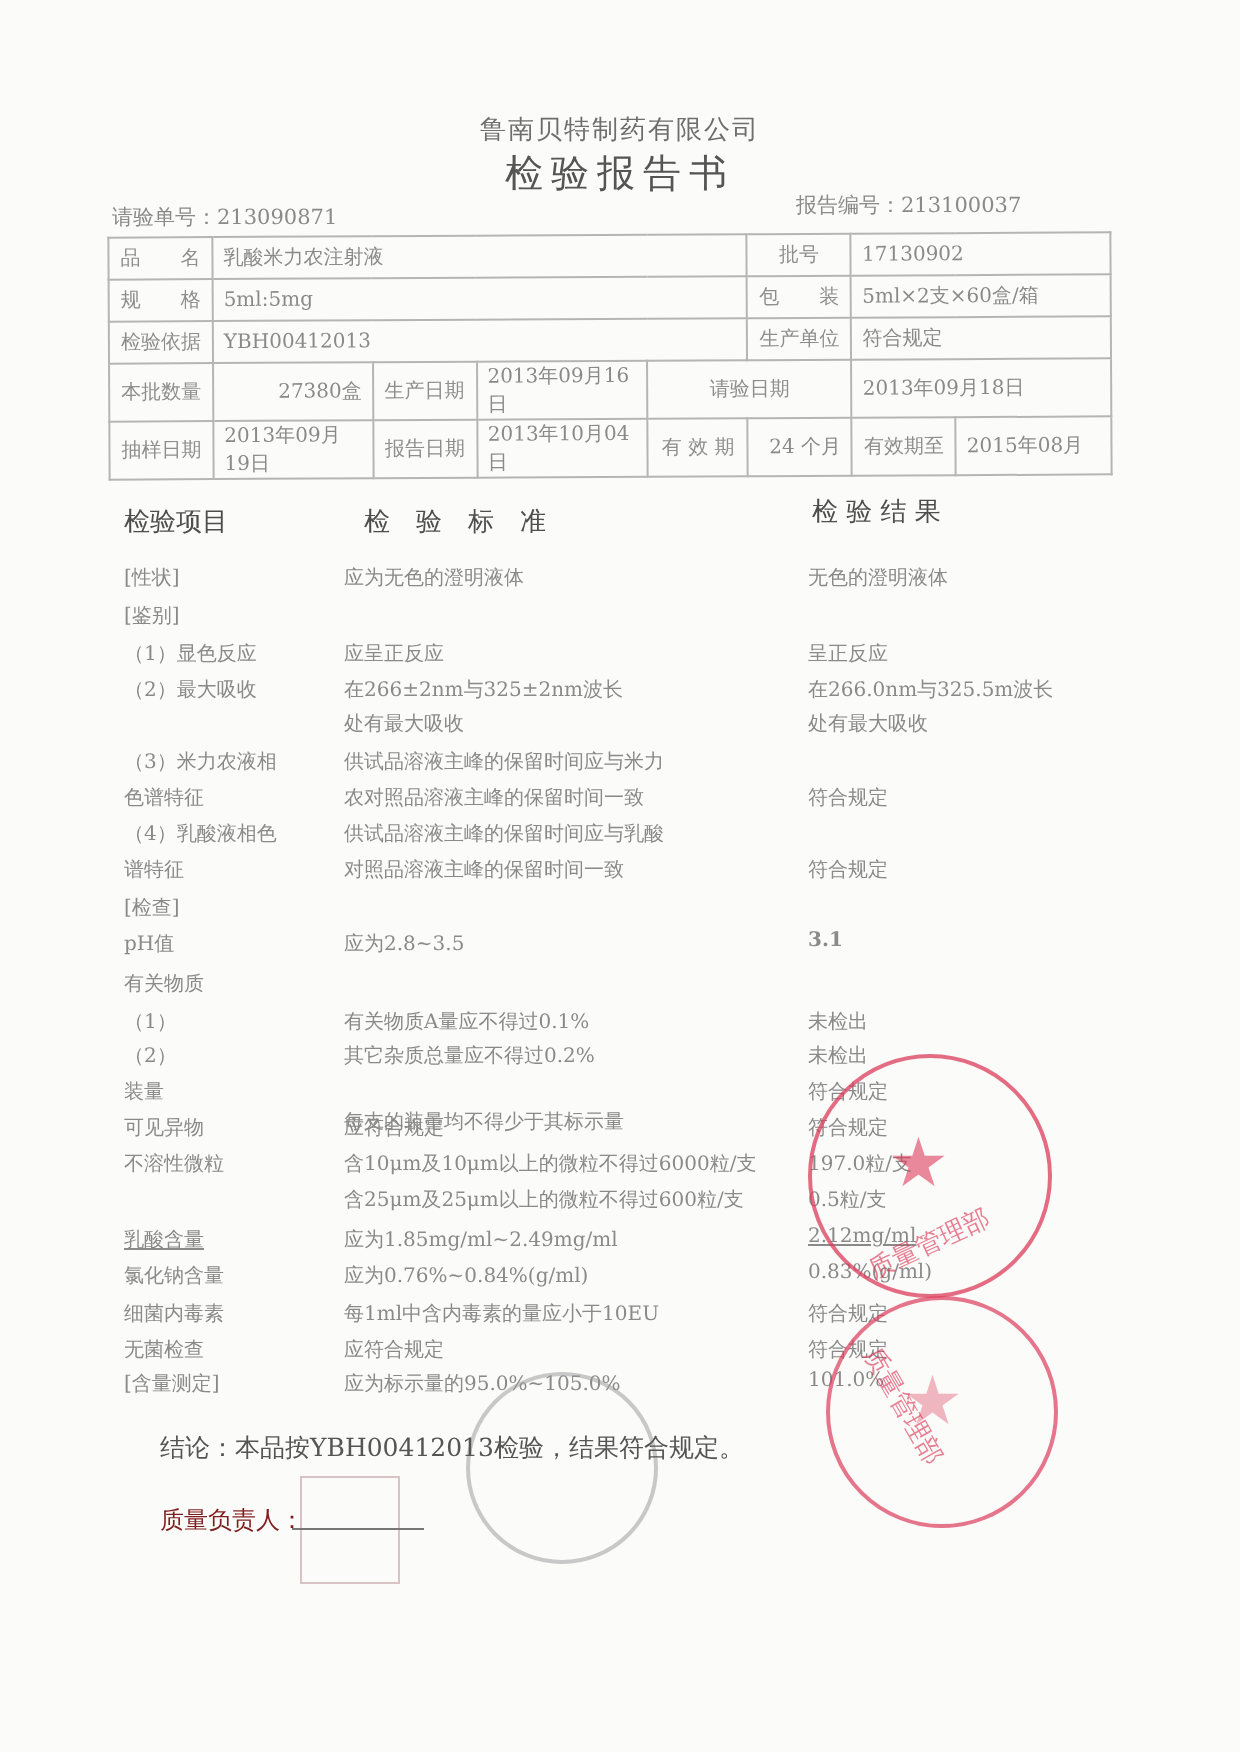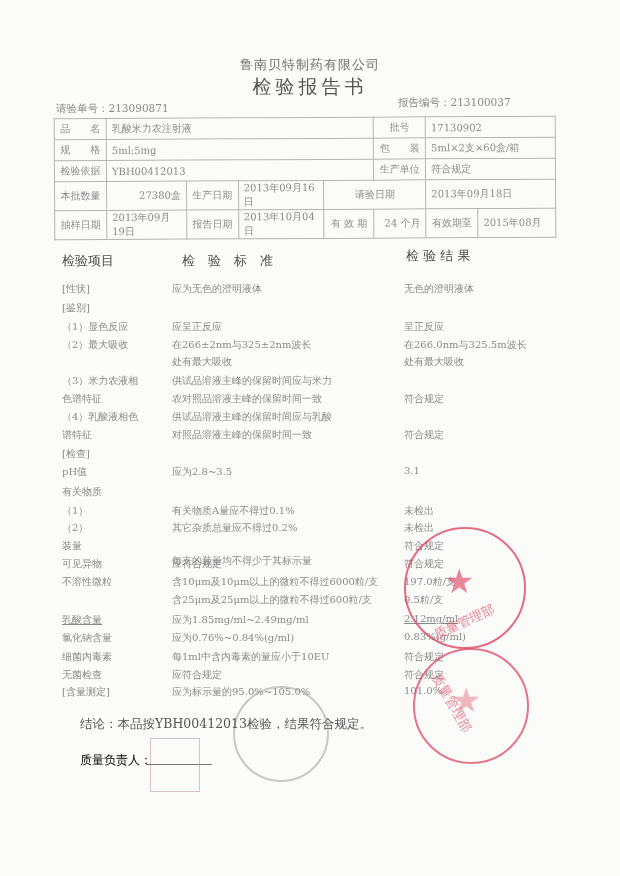--- a/index.html
+++ b/index.html
@@ -14,21 +14,21 @@
   .repno { left: 398px; top: 96px; font-size: 10.5px; color: #8a8a8a; }
   table.info { position: absolute; left: 54px; top: 117px; width: 502px; border-collapse: collapse; font-size: 10px; color: #8a8a8a; transform: rotate(-0.3deg); }
   table.info td { border: 1px solid #b5b5b5; height: 20px; padding: 0 5px; }
   td.lbl { color: #8e8e8e; text-align: center; }
   .hdr { font-size: 13px; color: #4e4e4e; top: 252px; }
   .row { font-size: 10px; color: #8a8a8a; }
   .item { left: 62px; }
   .std { left: 172px; }
   .res { left: 404px; }
   .conclusion { left: 80px; top: 716px; font-size: 12.5px; color: #555; }
-  .qa { left: 80px; top: 752px; font-size: 12px; color: #000000; font-family: Liberation Serif, serif; }
+  .qa { left: 80px; top: 752px; font-size: 12px; color: #7f1d1d; font-family: Liberation Serif, serif; }
   .sigline { left: 146px; top: 764px; width: 66px; border-bottom: 1px solid #777; }
   .stamp { position: absolute; border-radius: 50%; }
   .red1 { left: 404px; top: 527px; width: 118px; height: 118px; border: 2px solid rgba(220,60,90,0.75); }
   .red2 { left: 413px; top: 648px; width: 112px; height: 112px; border: 2px solid rgba(220,60,90,0.7); }
   .grey1 { left: 233px; top: 686px; width: 92px; height: 92px; border: 2px solid rgba(150,150,150,0.5); }
   .sqstamp { position: absolute; left: 150px; top: 738px; width: 48px; height: 52px; border: 1px solid rgba(180,140,140,0.5); }
   .star { position: absolute; font-size: 34px; color: rgba(220,60,90,0.6); }
   .stamptext { position: absolute; font-size: 13px; color: rgba(220,60,90,0.65); }
 </style>
 </head>
@@ -120,21 +120,21 @@
     <div class="abs row std" style="top: 410px;">供试品溶液主峰的保留时间应与乳酸</div>
     <div class="abs row res" style="top: 410px;"></div>
     <div class="abs row item" style="top: 428px;">谱特征</div>
     <div class="abs row std" style="top: 428px;">对照品溶液主峰的保留时间一致</div>
     <div class="abs row res" style="top: 428px;">符合规定</div>
     <div class="abs row item" style="top: 447px;">[检查]</div>
     <div class="abs row std" style="top: 447px;"></div>
     <div class="abs row res" style="top: 447px;"></div>
     <div class="abs row item" style="top: 465px;">pH值</div>
     <div class="abs row std" style="top: 465px;">应为2.8~3.5</div>
-    <div class="abs row res" style="top: 465px;">3.1</div>
+    <div class="abs row res" style="top: 465px; font-weight: bold;">3.1</div>
     <div class="abs row item" style="top: 485px;">有关物质</div>
     <div class="abs row std" style="top: 485px;"></div>
     <div class="abs row res" style="top: 485px;"></div>
     <div class="abs row item" style="top: 504px;">（1）</div>
     <div class="abs row std" style="top: 504px;">有关物质A量应不得过0.1%</div>
     <div class="abs row res" style="top: 504px;">未检出</div>
     <div class="abs row item" style="top: 521px;">（2）</div>
     <div class="abs row std" style="top: 521px;">其它杂质总量应不得过0.2%</div>
     <div class="abs row res" style="top: 521px;">未检出</div>
     <div class="abs row item" style="top: 539px;">装量</div>

